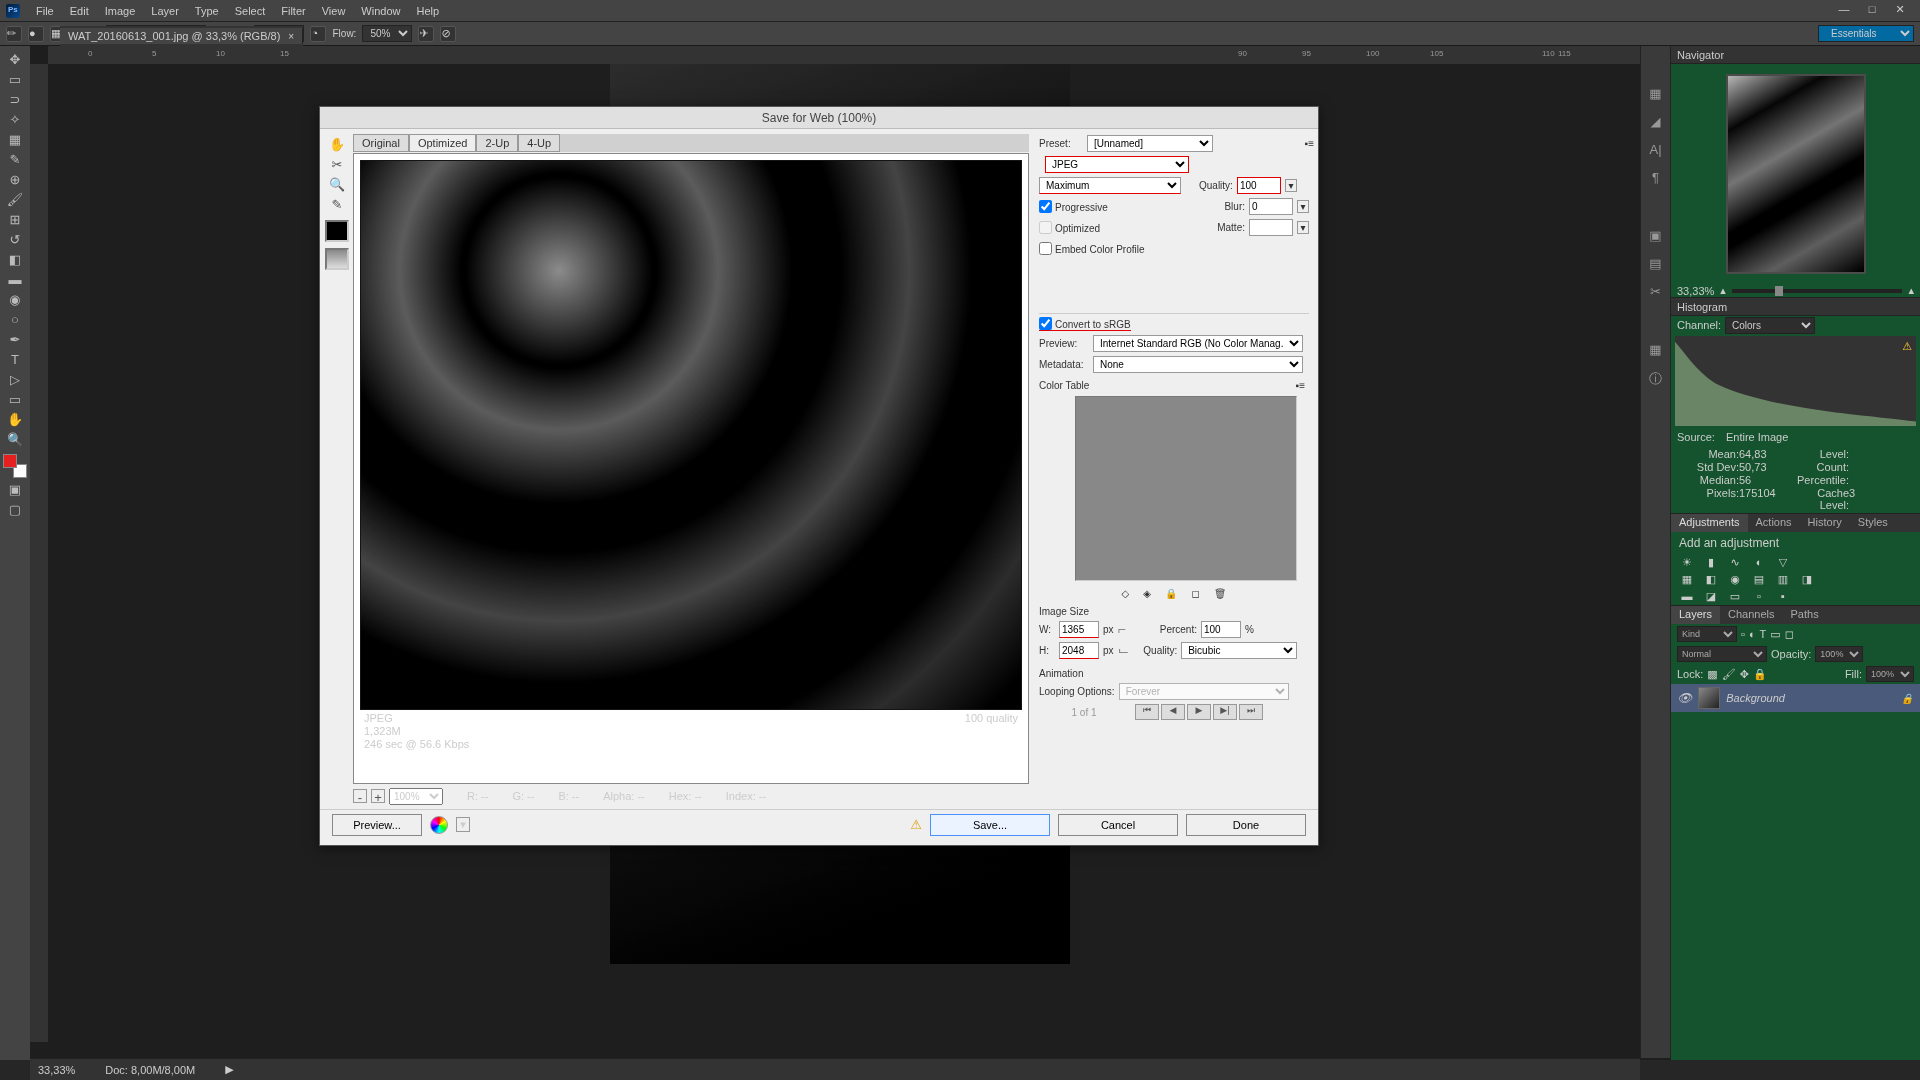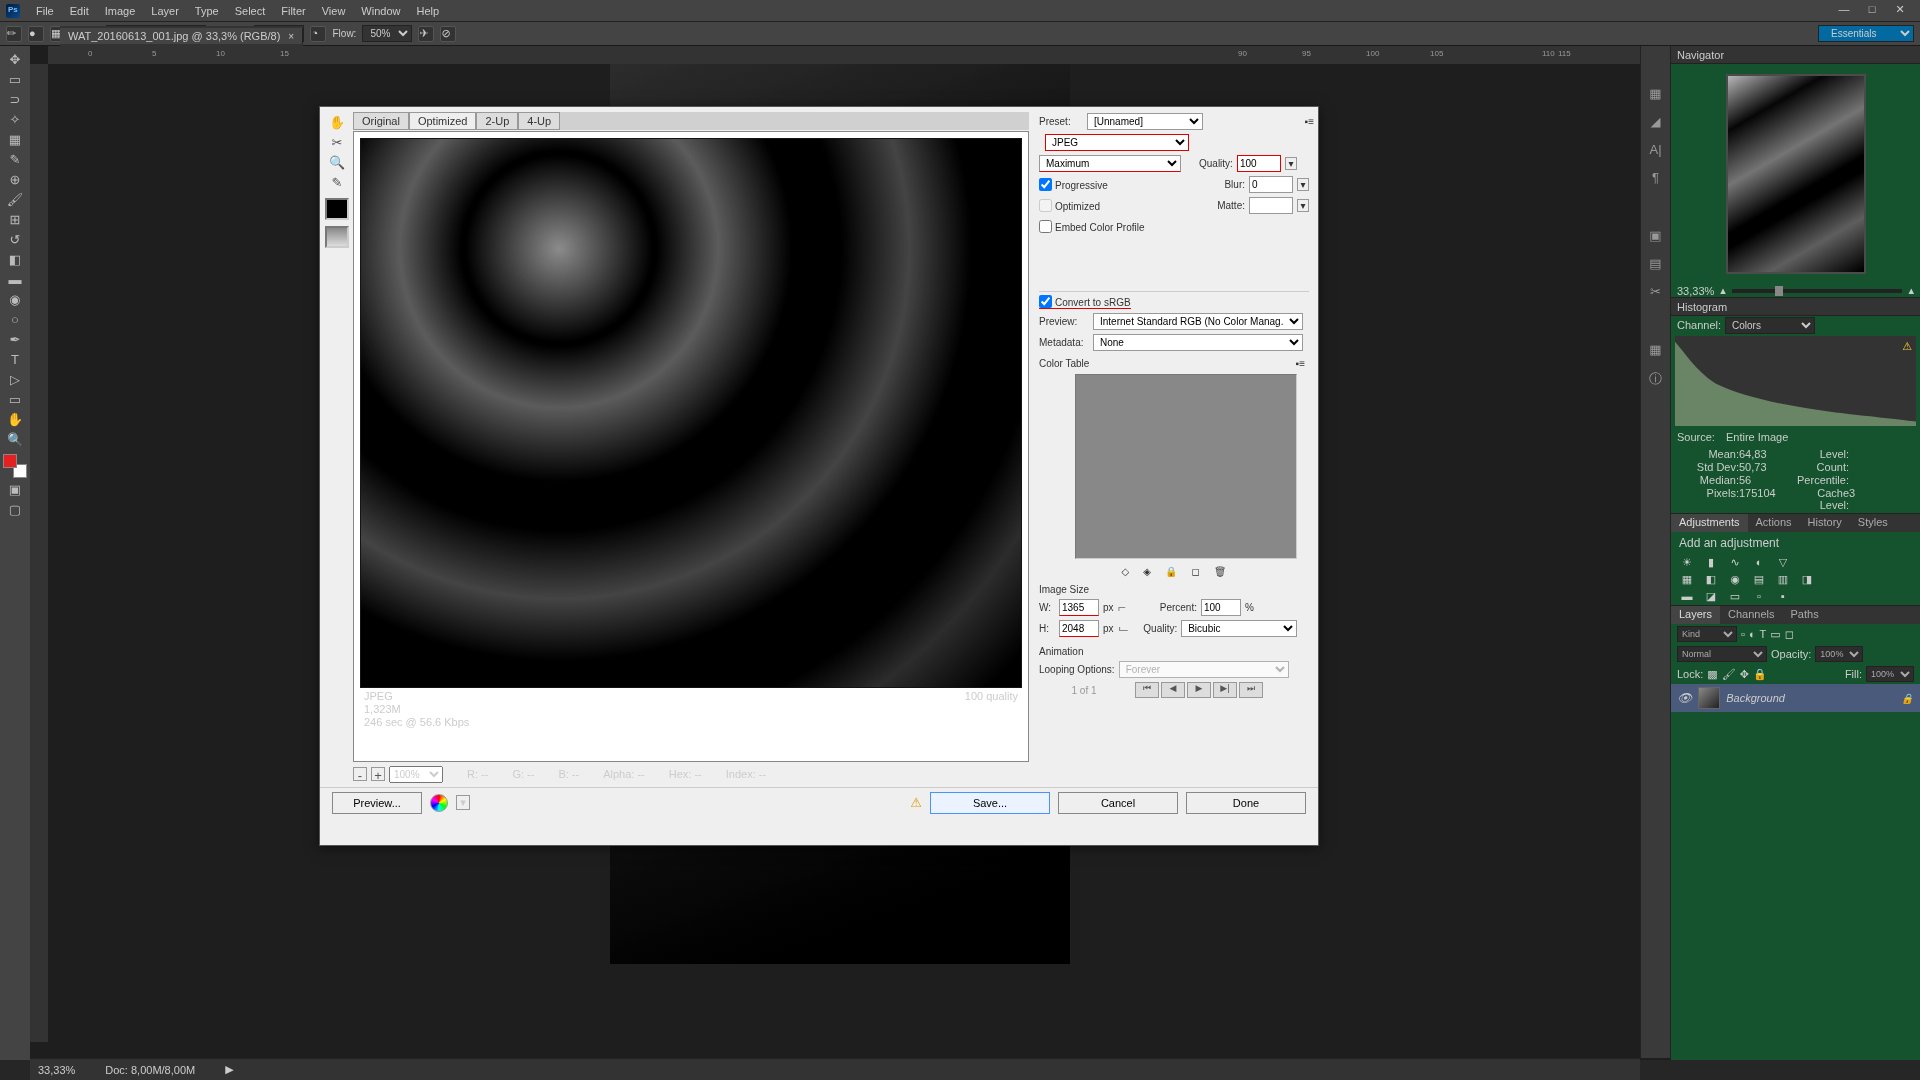--- a/index.html
+++ b/index.html
@@ -178,20 +178,21 @@
         <span class="rtick" style="left:1254px">95</span>
         <span class="rtick" style="left:1318px">100</span>
         <span class="rtick" style="left:1382px">105</span>
         <span class="rtick" style="left:1494px">110</span>
         <span class="rtick" style="left:1510px">115</span>
     </div>
     <div class="ruler-v"></div>
     <div class="doc-bg"></div>
 
     <div class="dialog">
+      <div class="dlg-title">Save for Web (100%)</div>
       <div class="dlg-body">
         <div class="dlg-left">
           <div class="dlg-tool">✋</div>
           <div class="dlg-tool">✂</div>
           <div class="dlg-tool">🔍</div>
           <div class="dlg-tool">✎</div>
           <div class="dlg-swatch black"></div>
           <div class="dlg-swatch grad"></div>
         </div>
         <div class="dlg-center">
@@ -220,21 +221,21 @@
             <span>G: --</span>
             <span>B: --</span>
             <span>Alpha: --</span>
             <span>Hex: --</span>
             <span>Index: --</span>
           </div>
         </div>
         <div class="dlg-right">
           <div class="row">
               <span style="width:44px">Preset:</span>
-              <select style="width:116px"><option>[Unnamed]</option></select>
+              <select style="width:126px"><option>[Unnamed]</option></select>
               <span class="menu-icon">▪≡</span>
             </div>
           <div class="row">
               <select class="hl-red" style="width:144px;margin-left:6px"><option>JPEG</option></select>
             </div>
           <div class="row">
               <select class="hl-red-under" style="width:142px"><option>Maximum</option></select>
               <span style="margin-left:14px">Quality:</span>
               <input type="text" class="hl-red" style="width: 44px;" value="100">
               <span style="border:1px solid #999;width:12px;text-align:center">▾</span>

